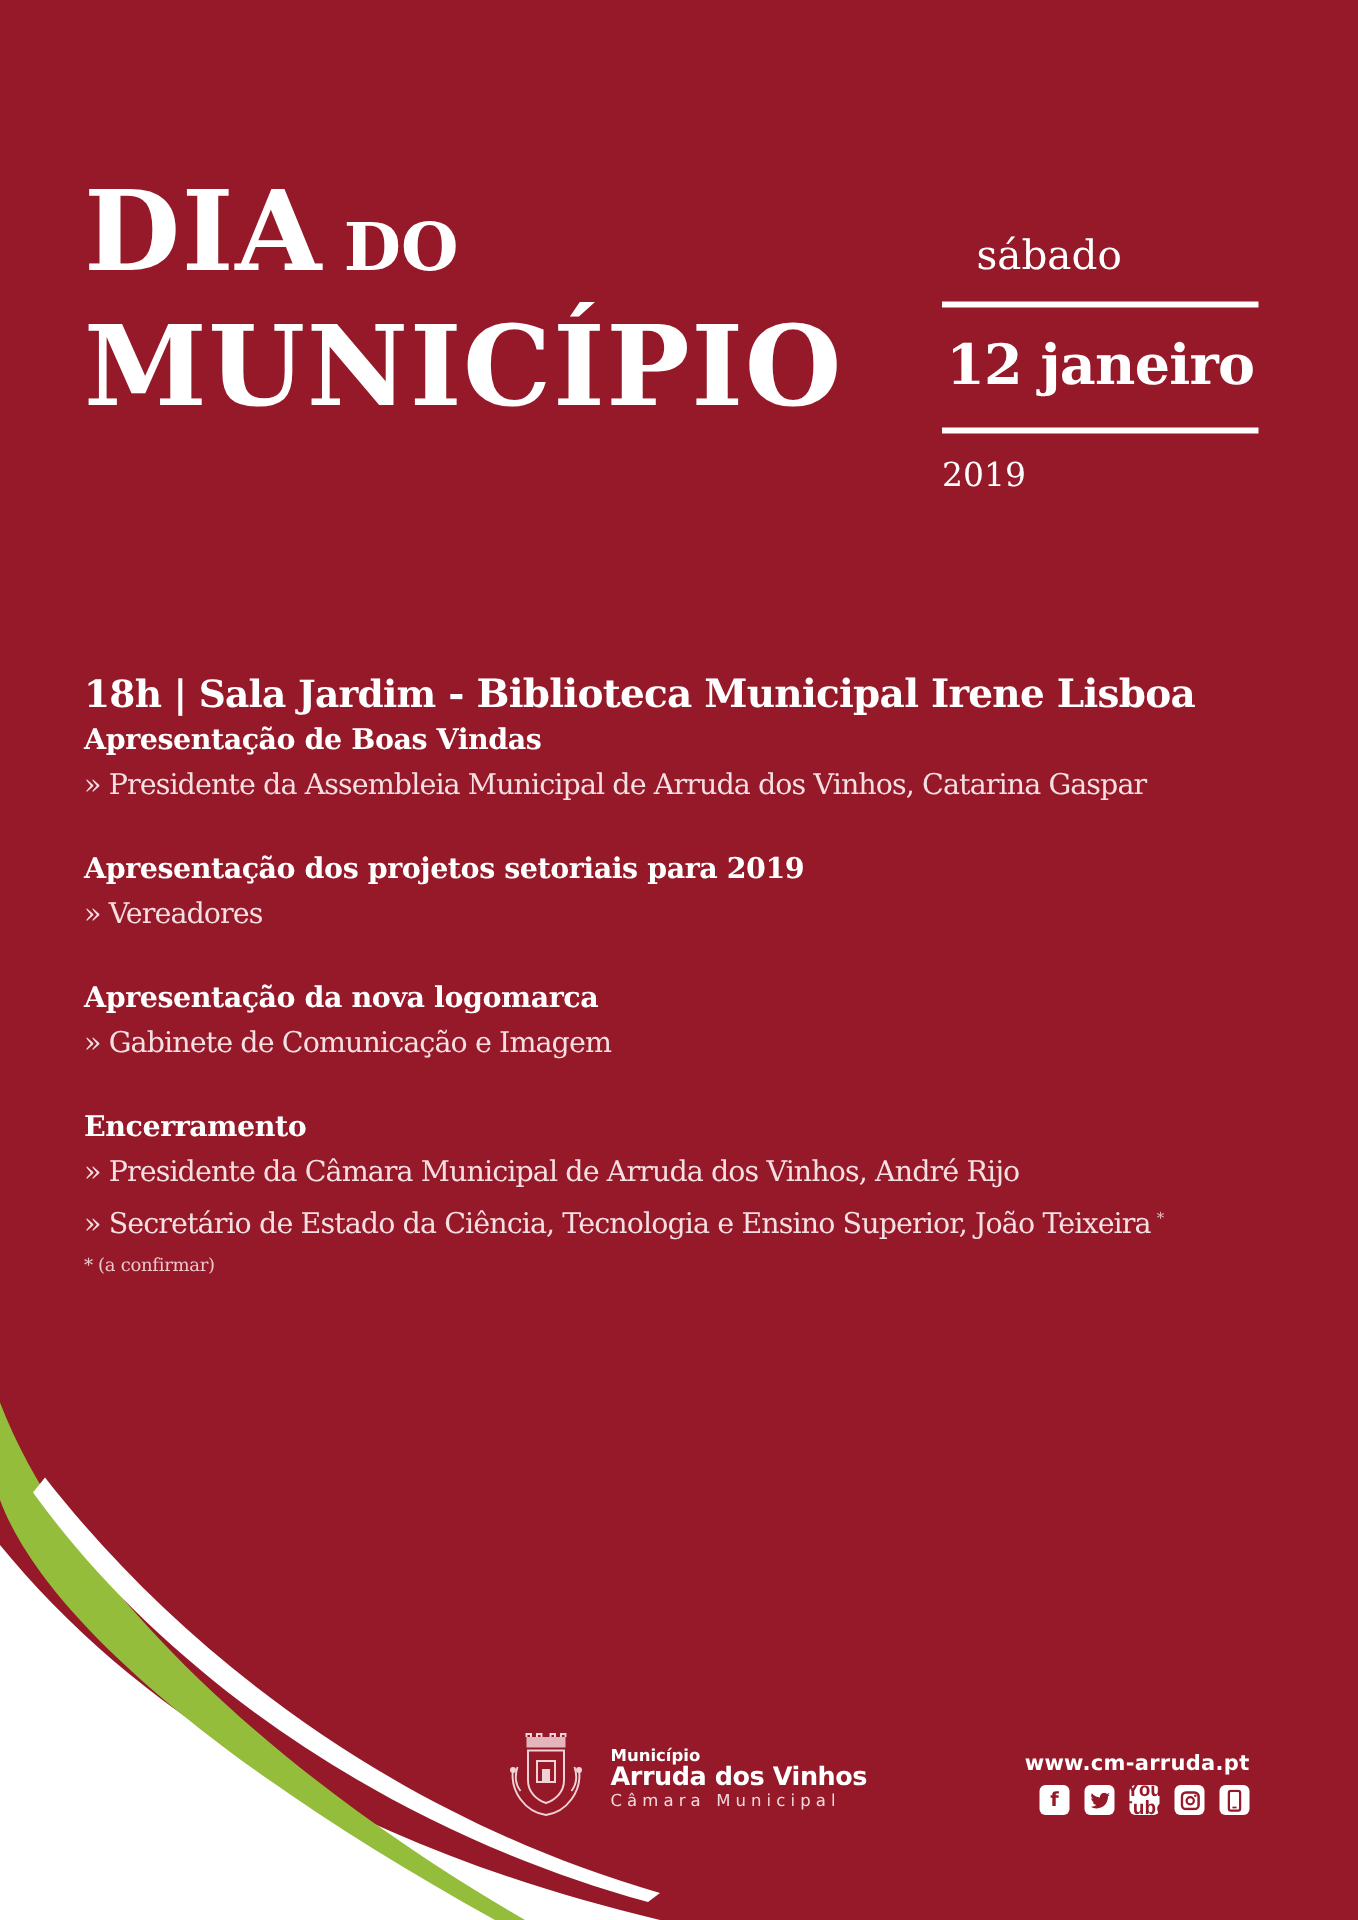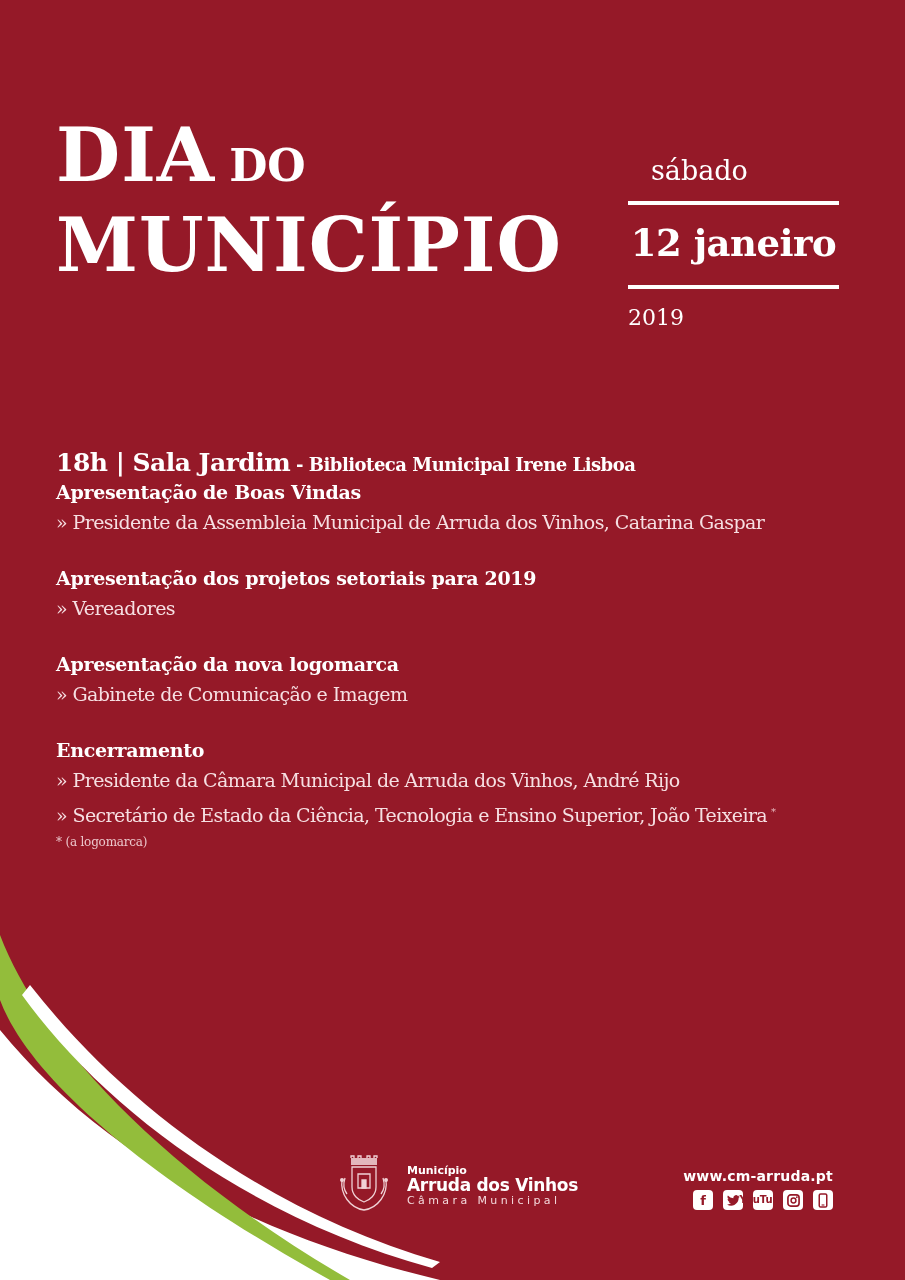--- a/index.html
+++ b/index.html
@@ -14,21 +14,21 @@
   .title .l2 { display: block; font-size: 74px; letter-spacing: 1px; margin-top: 10px; }
 
   .date { left: 628px; top: 155px; width: 211px; }
   .date .weekday { font-size: 27px; font-family: "DejaVu Serif", serif; height: 46px; margin-left: 23px; }
   .date .rule { height: 4px; background: #fff; width: 211px; }
   .date .day { font-size: 37px; font-weight: bold; text-align: center; padding: 16px 0 20px; white-space: nowrap; letter-spacing: -0.5px; }
   .date .year { font-size: 22px; text-align: left; margin-top: 16px; }
 
   .content { left: 56px; top: 448px; width: 800px; }
   .venue { font-size: 25px; font-weight: bold; white-space: nowrap; letter-spacing: -0.5px; }
-  .venue .sub { font-size: 18px; margin-top: 48px; }
+  .venue .sub { font-size: 26px; margin-top: 48px; }
   .item { margin-top: 25px; }
   .item:first-of-type { margin-top: 0; }
   .item-title { font-size: 19px; font-weight: bold; letter-spacing: -0.3px; line-height: 30px; white-space: nowrap; }
   .item-line { font-size: 19px; line-height: 31px; color: #f6dfe2; white-space: nowrap; letter-spacing: -0.6px; }
   .items { }
   .ast { font-size: 10px; vertical-align: super; color: #e9bcc2; margin-left: 4px; }
   .footnote { font-size: 12px; color: #ecc7cc; margin-top: 4px; letter-spacing: -0.2px; }
 
   .logo { left: 333px; top: 1154px; display: flex; align-items: center; }
   .crest { width: 62px; height: 62px; }
@@ -86,21 +86,21 @@
     </div>
     <div class="item">
       <div class="item-title">Apresentação da nova logomarca</div>
       <div class="item-line">» Gabinete de Comunicação e Imagem</div>
     </div>
     <div class="item">
       <div class="item-title">Encerramento</div>
       <div class="item-line">» Presidente da Câmara Municipal de Arruda dos Vinhos, André Rijo</div>
       <div class="item-line"><span>» Secretário de Estado da Ciência, Tecnologia e Ensino Superior, João Teixeira</span><span class="ast">*</span></div>
     </div>
-    <div class="footnote">* (a logomarca)</div>
+    <div class="footnote">* (a confirmar)</div>
   </div>
 </div>
 
 <div class="layer logo">
   <svg class="crest" viewBox="0 0 62 62" xmlns="http://www.w3.org/2000/svg" fill="none" stroke="#f1d2d6" stroke-width="1.3">
 
     <path d="M18 4 h26 v7 h-26 z" fill="#f1d2d6" stroke="none" opacity="0.85"></path>
     <path d="M18 4 v-2 h3 v2 M25 4 v-2 h3 v2 M34 4 v-2 h3 v2 M41 4 v-2 h3 v2"></path>
 
     <path d="M19 13 h24 v20 c0 8 -6 13 -12 15 c-6 -2 -12 -7 -12 -15 z"></path>
@@ -121,21 +121,21 @@
 
 <div class="layer web">
   <div class="url">www.cm-arruda.pt</div>
   <div class="social">
     <div class="ico">f</div>
     <div class="ico">
       <svg width="13" height="11" viewBox="0 0 24 20">
           <path d="M24 2.4a9.8 9.8 0 0 1-2.8.8A4.9 4.9 0 0 0 23.3.5a9.9 9.9 0 0 1-3.1 1.2A4.9 4.9 0 0 0 11.8 6 14 14 0 0 1 1.7.9a4.9 4.9 0 0 0 1.5 6.6 4.9 4.9 0 0 1-2.2-.6v.1a4.9 4.9 0 0 0 3.9 4.8 4.9 4.9 0 0 1-2.2.1 4.9 4.9 0 0 0 4.6 3.4A9.9 9.9 0 0 1 0 17.3 14 14 0 0 0 7.5 19.5c9.1 0 14-7.5 14-14v-.6A10 10 0 0 0 24 2.4z" fill="#951928"></path>
         </svg>
     </div>
-    <div class="ico" style="font-size:10px;line-height:0.95;">
+    <div class="ico" style="font-size:13px;flex-direction:column;line-height:0.95;font-family:Liberation Mono, monospace;">
       <span>You</span>
         <span>Tube</span>
     </div>
     <div class="ico">
       <svg width="13" height="13" viewBox="0 0 14 14">
           <rect x="1" y="1" width="12" height="12" rx="3" fill="none" stroke="#951928" stroke-width="1.8"></rect>
           <circle cx="7" cy="7" r="2.6" fill="none" stroke="#951928" stroke-width="1.6"></circle>
           <circle cx="10.6" cy="3.4" r="0.9" fill="#951928"></circle>
         </svg>
     </div>

